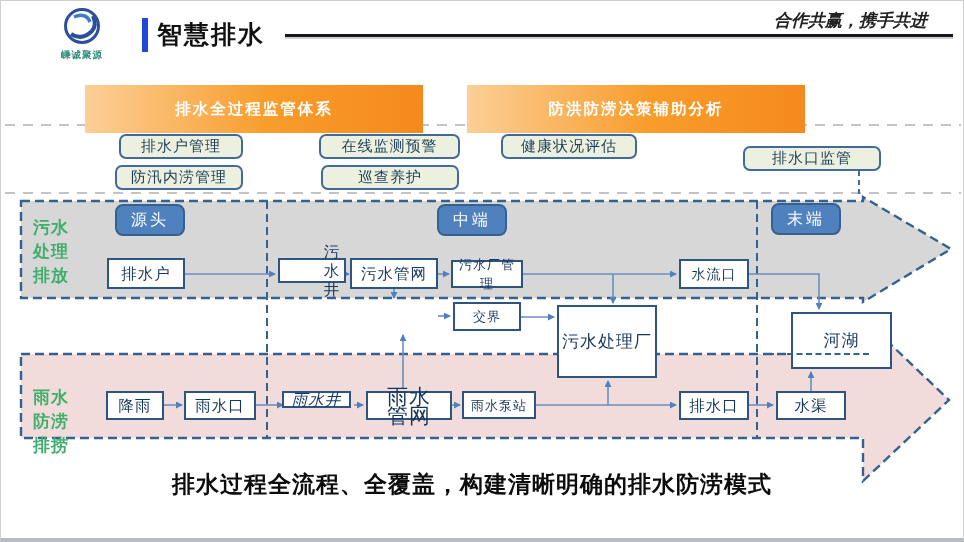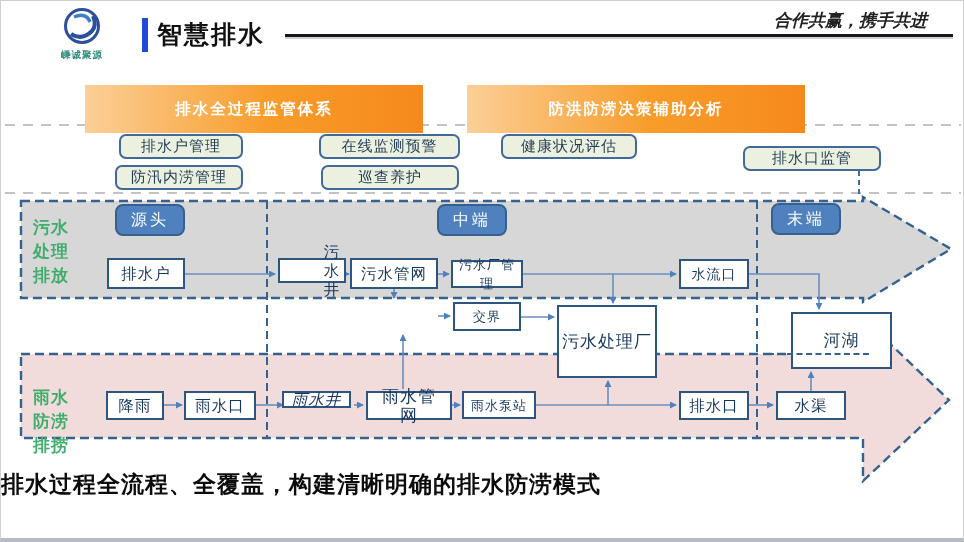--- a/index.html
+++ b/index.html
@@ -29,21 +29,21 @@
   .stage{background:#4e81bd;border:2px solid #36618e;border-radius:8px;display:flex;align-items:center;
          justify-content:center;color:#fff;font-size:16px;letter-spacing:3px;z-index:2;}
   
   .node{background:#fff;border:2px solid #2e5480;display:flex;align-items:center;justify-content:center;
         font-size:15.5px;color:#17365d;z-index:2;letter-spacing:1px;line-height:19px;text-align:center;}
   .node.sm{font-size:13px;}
   .node.lg{font-size:17px;}
   
   .lane-label{z-index:2;color:#3fae6c;font-size:17px;font-weight:600;line-height:24px;letter-spacing:1px;}
   .lane-label span{display:block;}
-  .caption{left:0;right:20px;top:468px;font-size:23px;font-weight:800;color:#0c0c0c;
+  .caption{left:0;right:20px;top:468px;text-align:center;font-size:23px;font-weight:800;color:#0c0c0c;
            letter-spacing:1px;z-index:2;}
   .hl-overlay{left:767px;top:352px;width:101px;height:0;border-top:2px dashed #35618f;z-index:3;}
 </style>
 </head>
 <body>
 
 <div class="page">
 
   <svg class="layer" width="964" height="542" viewBox="0 0 964 542">
     <defs>
@@ -132,20 +132,20 @@
   <div class="abs node" style="left:678px;top:258px;width:70px;height:30px;font-size:14px;">水流口</div>
 
   <div class="abs node sm" style="left:452px;top:301px;width:68px;height:29px;">交界</div>
   <div class="abs node lg" style="left:556px;top:304px;width:100px;height:73px;">污水处理厂</div>
   <div class="abs node lg" style="left:767px;top:311px;width:101px;height:57px;margin-left:23px;">河湖</div>
   <div class="abs hl-overlay"></div>
 
   <div class="abs node" style="left:105px;top:390px;width:58px;height:29px;">降雨</div>
   <div class="abs node" style="left:183px;top:390px;width:72px;height:29px;">雨水口</div>
   <div class="abs node" style="left:281px;top:390px;width:69px;height:17px;font-style:italic;">雨水井</div>
-  <div class="abs node" style="left:365px;top:390px;width:86px;height:29px;font-size:17px;padding:0 14px;">雨水管网</div>
+  <div class="abs node" style="left:365px;top:390px;width:86px;height:29px;font-size:21px;padding:0 14px;">雨水管网</div>
   <div class="abs node sm" style="left:461px;top:390px;width:74px;height:28px;">雨水泵站</div>
   <div class="abs node" style="left:678px;top:390px;width:70px;height:29px;text-align:center;">排水口</div>
   <div class="abs node" style="left:775px;top:390px;width:70px;height:29px;">水渠</div>
 
   <div class="abs caption">排水过程全流程、全覆盖，构建清晰明确的排水防涝模式</div>
 
 </div>
 
 </body></html>

